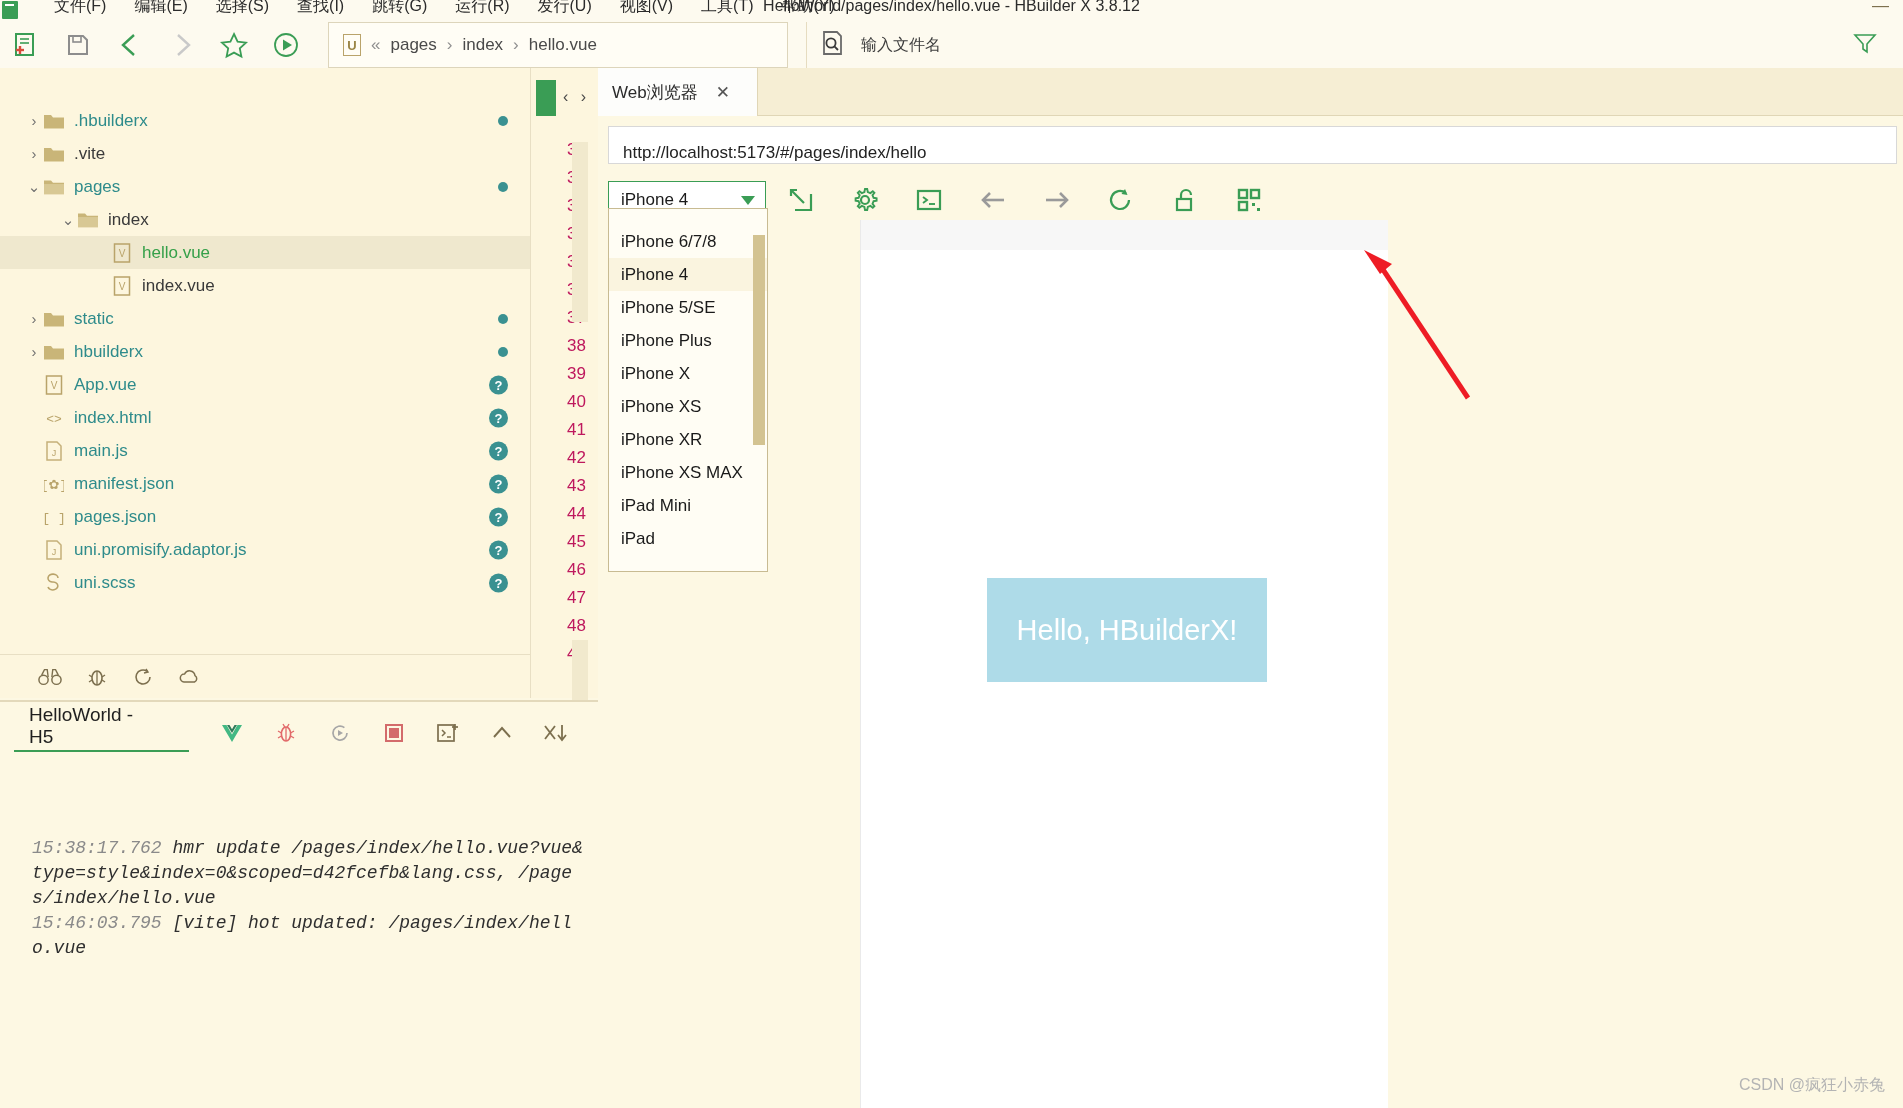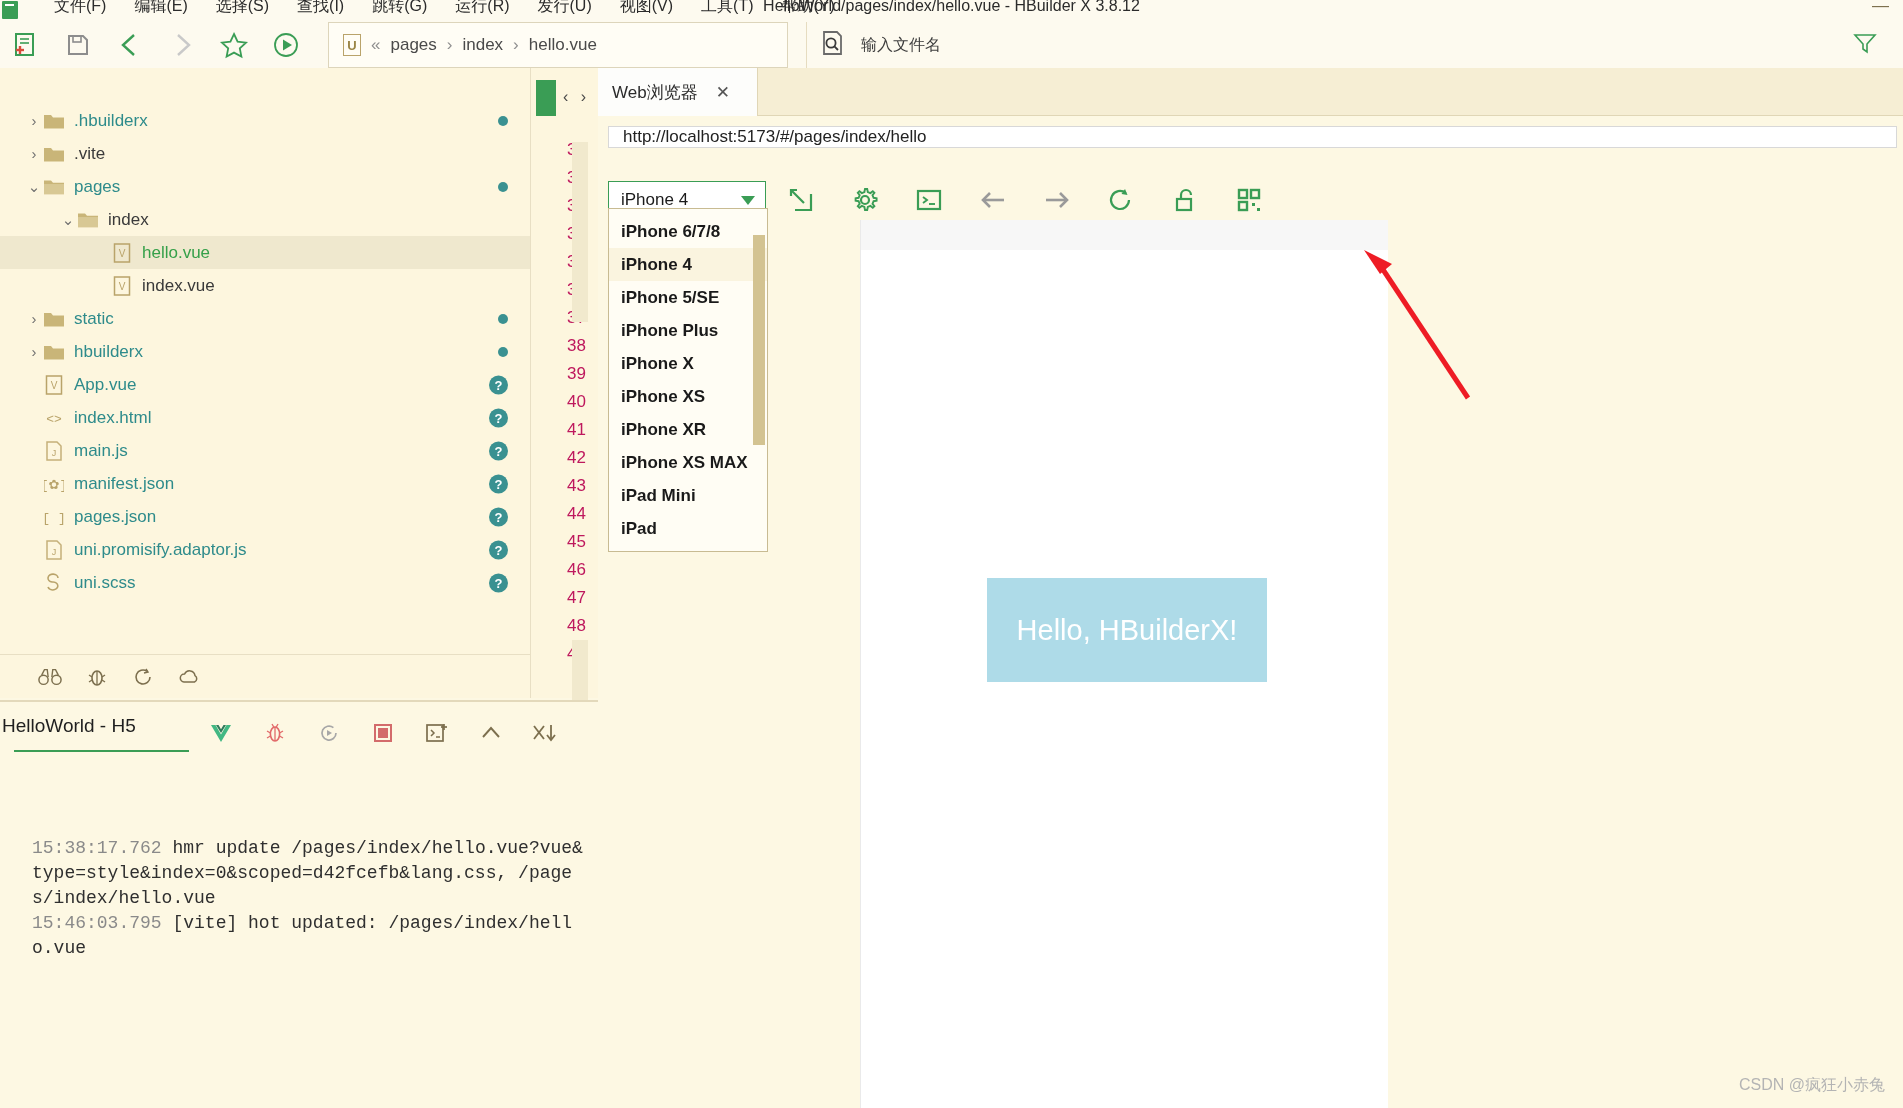--- a/index.html
+++ b/index.html
@@ -152,21 +152,21 @@
   .tab {
     position: absolute; left: 0; top: 0; height: 48px; width: 160px;
     background: #fdfdfb;
     display: flex; align-items: center; padding: 0 14px; gap: 18px;
     border-right: 1px solid #e0d6b6;
   }
   .tab-label { font-size: 17px; color: #2b2b2b; }
   .tab-close { font-size: 17px; color: #555; cursor: default; }
 
   .urlbar {
-    position: absolute; left: 10px; top: 58px; right: 6px; height: 22px;
+    position: absolute; left: 10px; top: 58px; right: 6px; height: 38px;
     background: #fff; border: 1px solid #d8d8d8;
     display: flex; align-items: flex-end; padding: 0 14px;
   }
   .url-text { font-size: 17px; color: #222; }
 
   .devbar {
     position: absolute; left: 10px; top: 104px; right: 0; height: 56px;
     display: flex; align-items: center; gap: 0;
   }
   .device-select {
@@ -176,21 +176,21 @@
   }
   .device-select .ds-label { font-size: 17px; color: #1a1a1a; }
   .caret { width: 0; height: 0; border-left: 7px solid transparent; border-right: 7px solid transparent; border-top: 9px solid #3a9d55; }
   .dev-icons { display: flex; align-items: center; margin-left: 18px; gap: 30px; }
   .dev-icons > div { width: 34px; height: 34px; display: flex; align-items: center; justify-content: center; }
 
   
   .dropdown {
     position: absolute; left: 10px; top: 140px; width: 160px;
     background: #fffdf4; border: 1px solid #c8bb92;
-    z-index: 20; padding: 6px 0; font-weight: bold;
+    z-index: 20; padding: 16px 0;
   }
   .dd-item { height: 33px; display: flex; align-items: center; padding-left: 12px; font-size: 17px; color: #1a1a1a; cursor: default; }
   .dd-item.active { background: #faf4df; }
   .dd-scroll { position: absolute; right: 2px; top: 26px; width: 12px; height: 210px; background: #d3c391; }
 
   
   .annot { position: absolute; left: 760px; top: 180px; width: 340px; height: 200px; pointer-events: none; z-index: 30; }
 
   
   .preview-wrap {
@@ -206,30 +206,30 @@
     position: absolute; left: 126px; top: 358px; width: 280px; height: 104px;
     background: #aedbe8; display: flex; align-items: center; justify-content: center;
   }
   .hello-text { font-size: 29px; color: #fff; }
 
   
   .console {
     position: absolute; left: 0; top: 700px; width: 598px; bottom: 0;
     background: #fdf8e3; border-top: 2px solid #e3d9bb;
   }
-  .console-head { height: 62px; display: flex; align-items: center; padding: 0 2px; position: relative; }
+  .console-head { height: 62px; display: flex; align-items: center; padding: 0 29px; position: relative; }
   .console-title { font-size: 19px; color: #1f1f1f; padding-bottom: 14px; }
   .console-title-underline { position: absolute; left: 14px; top: 48px; width: 175px; height: 2px; background: #3a9d55; }
   .console-icons { display: flex; align-items: center; gap: 28px; margin-left: 72px; }
   .console-icons > div { width: 26px; height: 26px; display: flex; align-items: center; justify-content: center; }
   .console-body {
     padding: 22px 14px 0 32px;
     font-family: "Liberation Mono", monospace;
     font-size: 18px; line-height: 25px; color: #2f2f2f;
-    white-space: pre-wrap; word-break: break-all;
+    white-space: pre-wrap; word-break: break-all; font-style: italic;
   }
   .ts { color: #8a8a8a; }
 
   .watermark {
     position: absolute; right: 18px; bottom: 12px;
     font-size: 16px; color: #b4b4b4;
   }
 </style>
 </head>
 <body>

